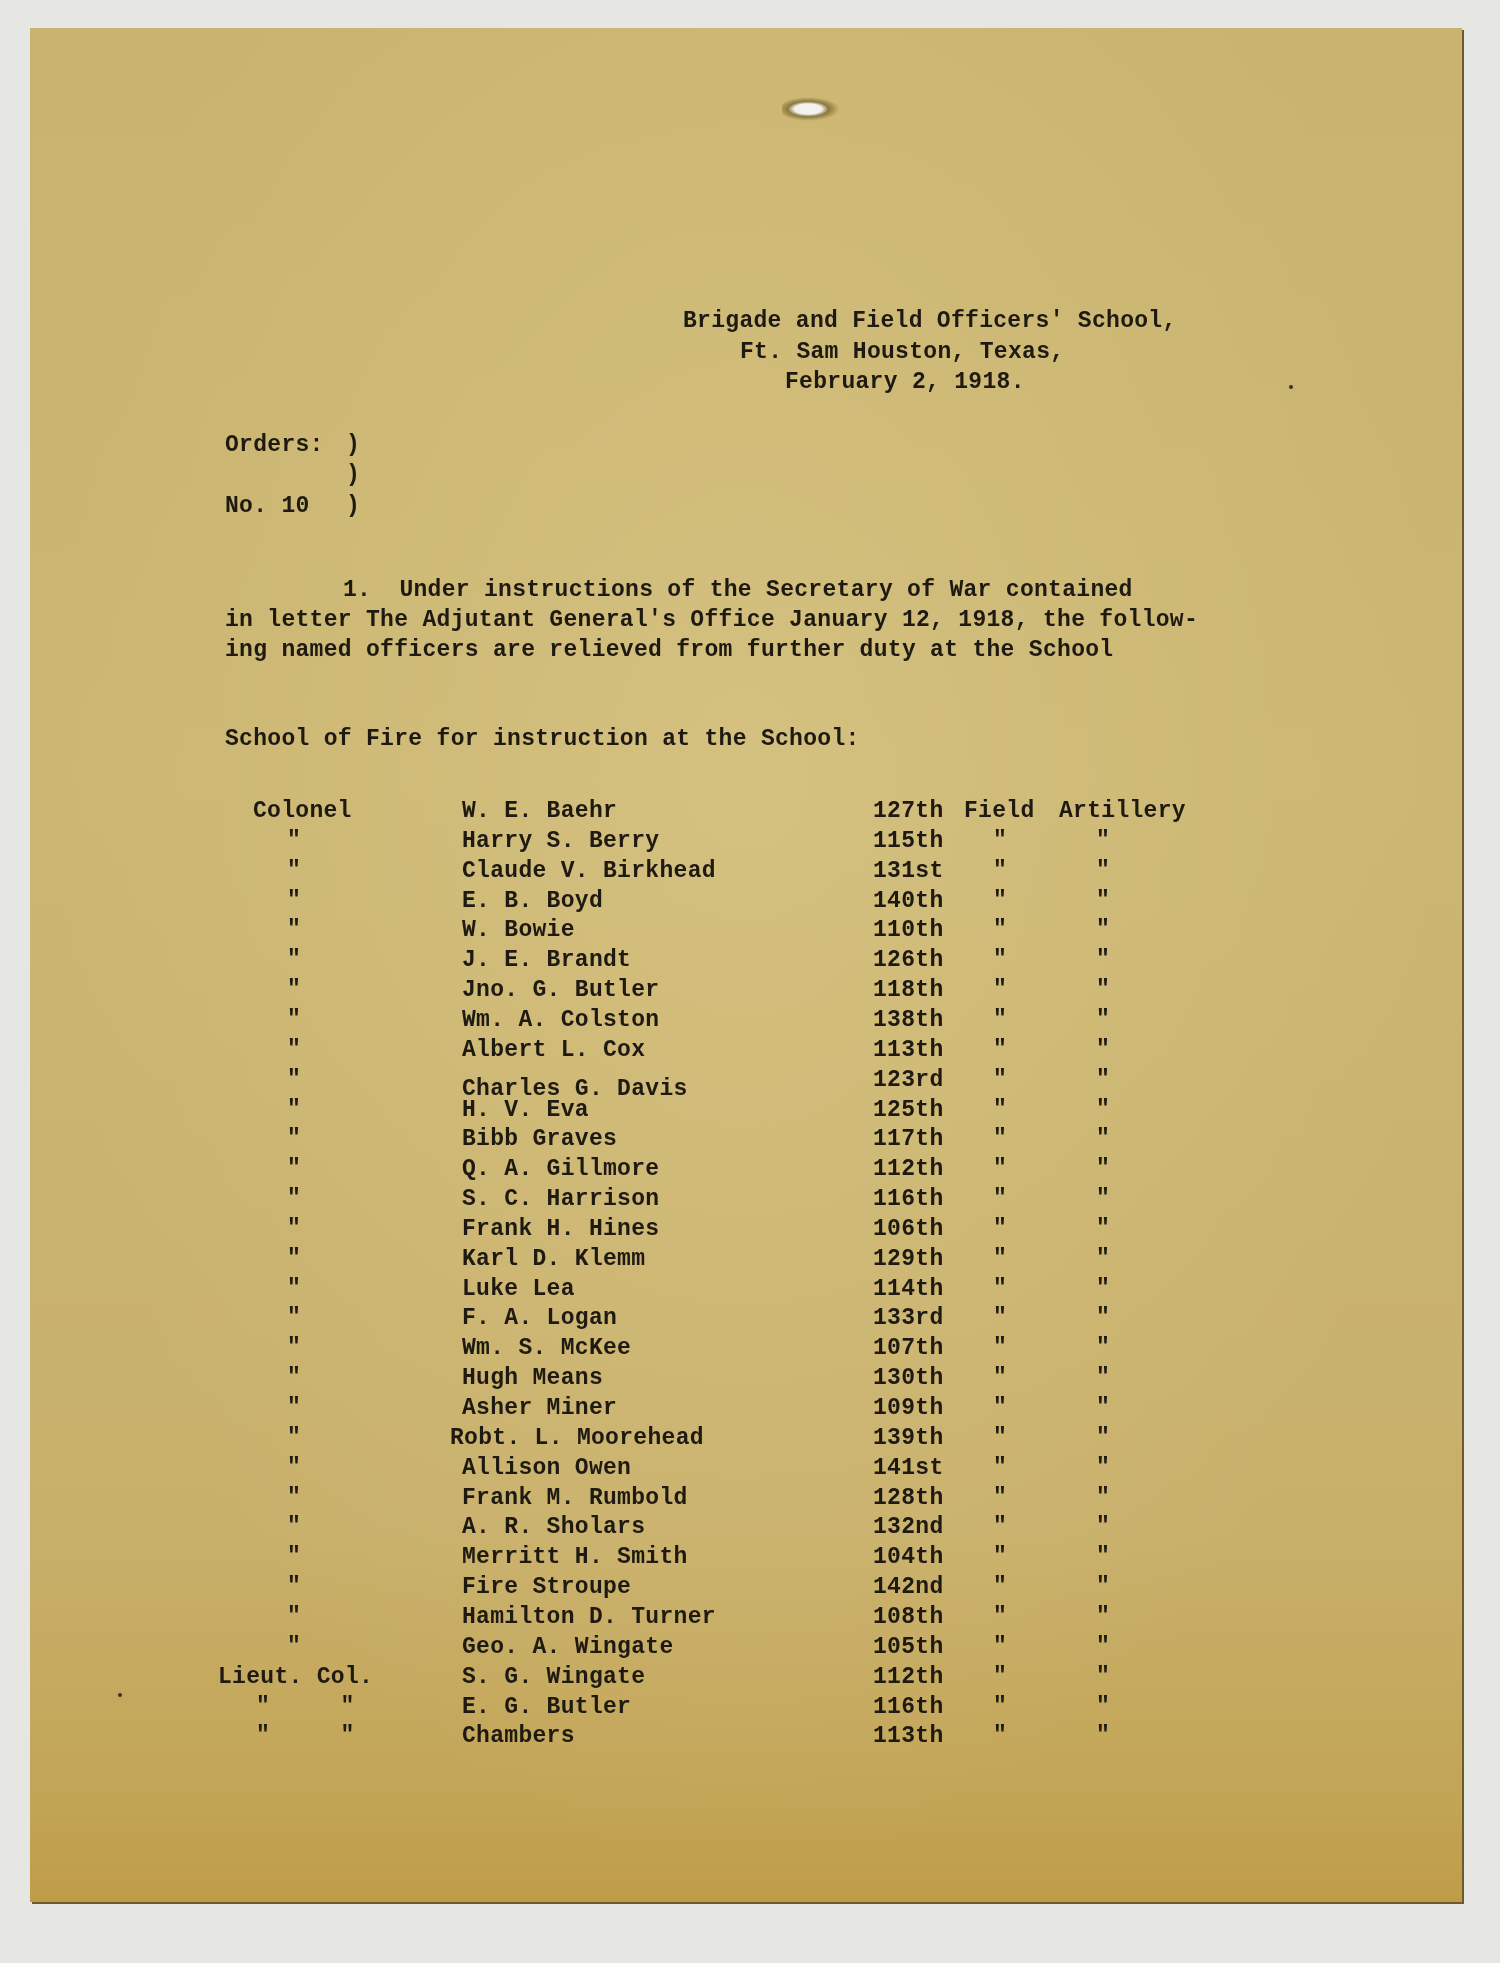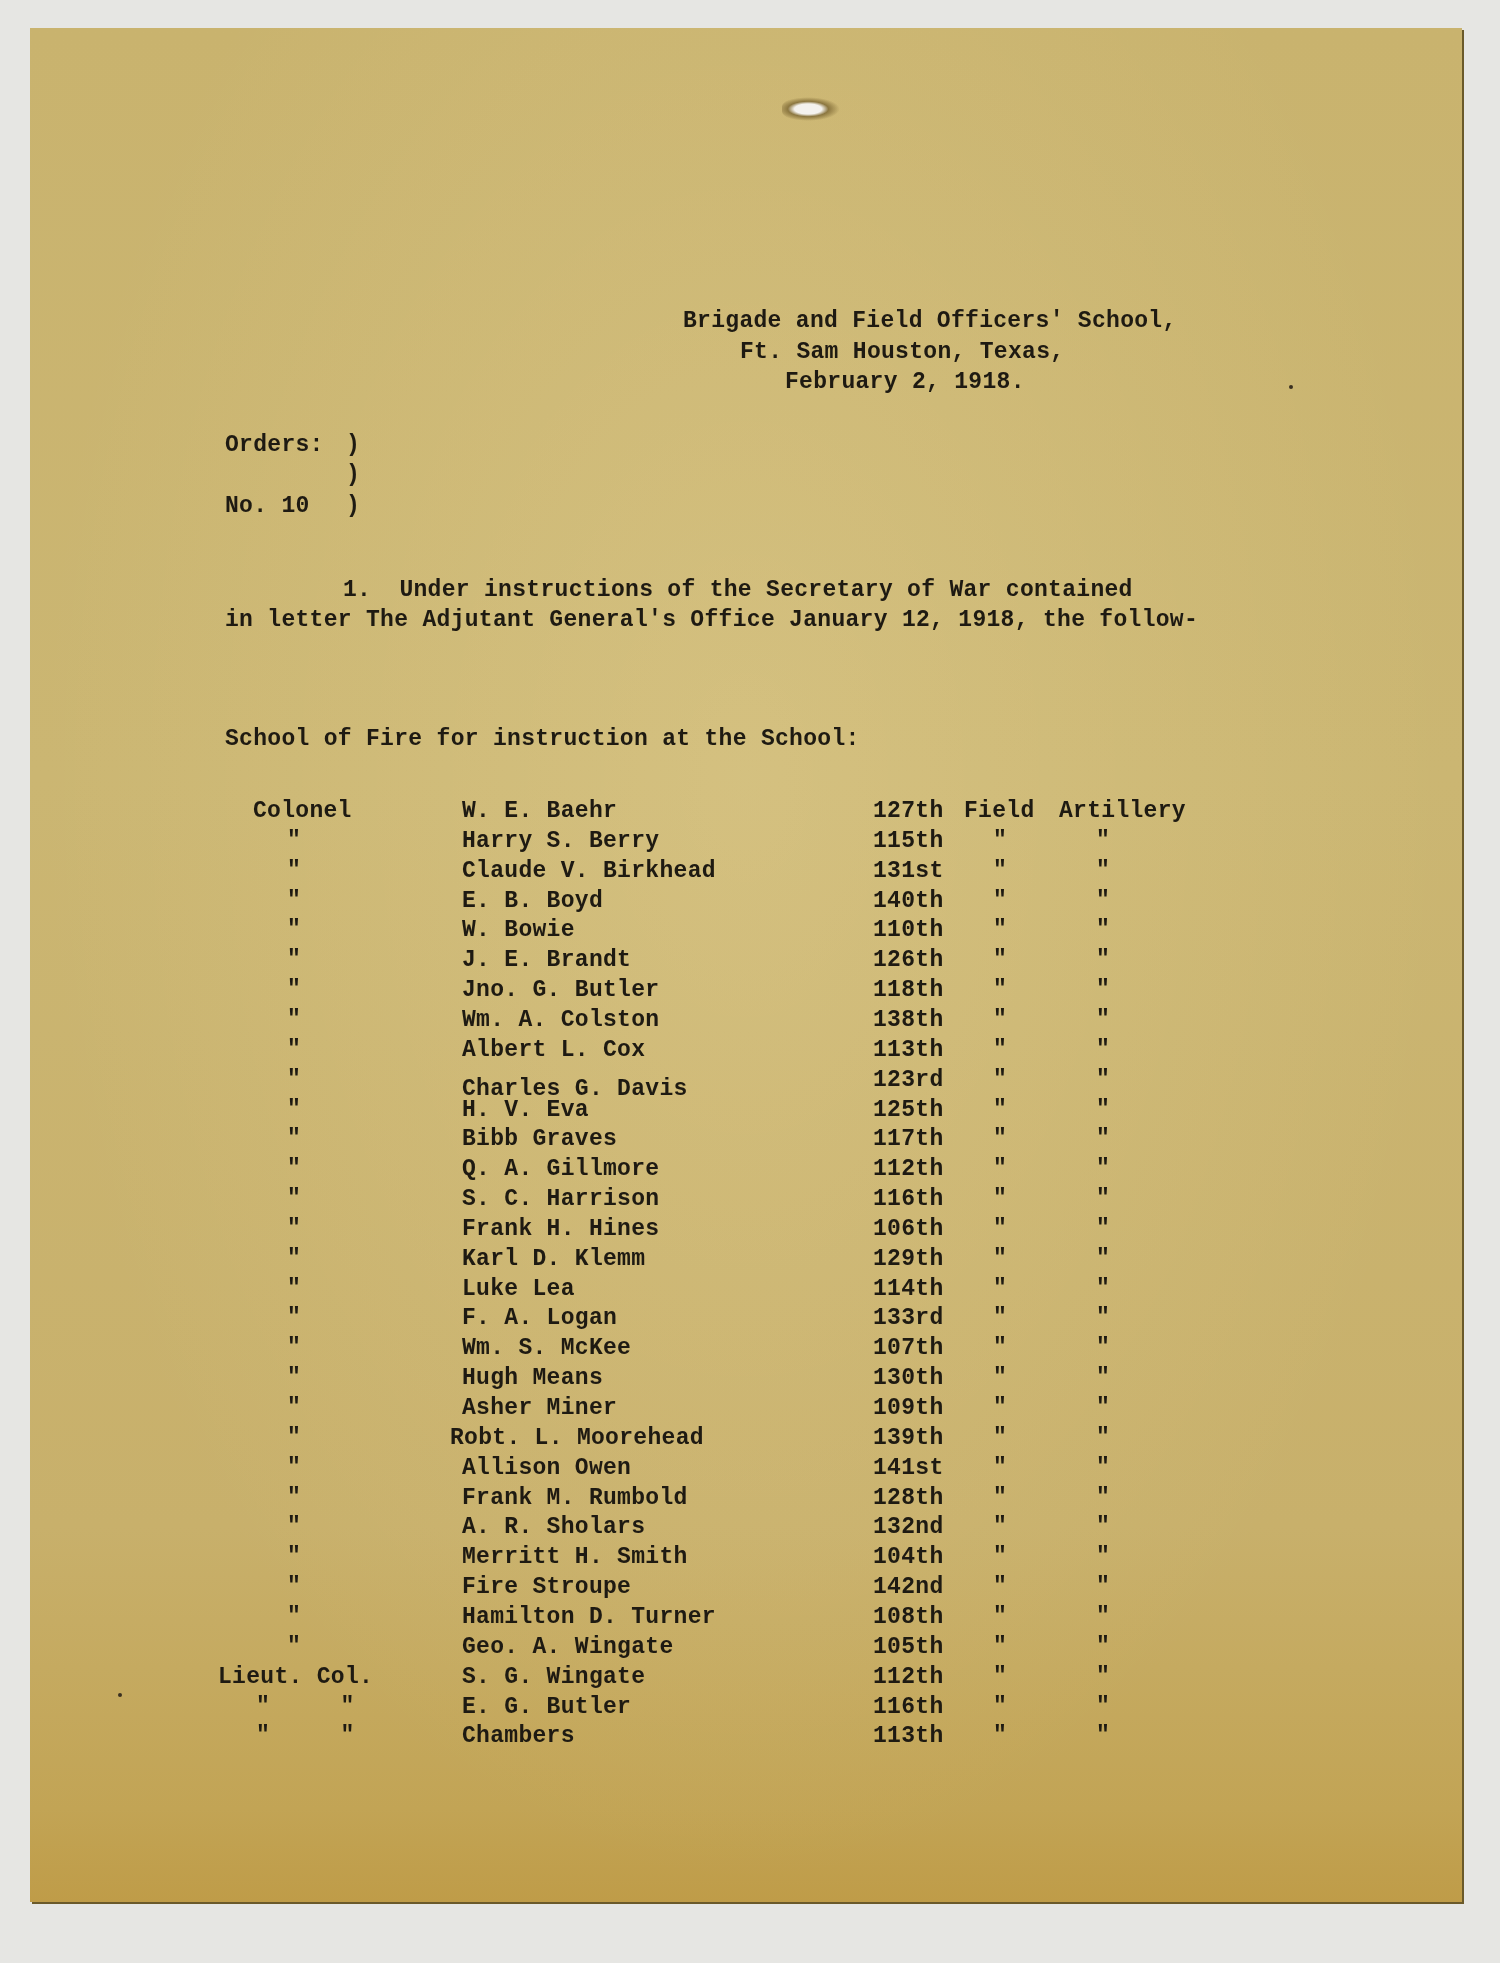--- a/index.html
+++ b/index.html
@@ -47,20 +47,21 @@
   <div class="t" style="left:755px; top:343px;">February 2, 1918.</div>
 
   <div class="t" style="left:195px; top:406px;">Orders:</div>
   <div class="t" style="left:316px; top:406px;">)</div>
   <div class="t" style="left:316px; top:436px;">)</div>
   <div class="t" style="left:195px; top:467px;">No. 10</div>
   <div class="t" style="left:316px; top:467px;">)</div>
 
   <div class="t" style="left:313px; top:551px;">1.  Under instructions of the Secretary of War contained</div>
   <div class="t" style="left:195px; top:581px;">in letter The Adjutant General's Office January 12, 1918, the follow-</div>
+  <div class="t" style="left:195px; top:611px;">ing named officers are relieved from further duty at the School</div>
   <div class="t" style="left:195px; top:700px;text-align:right;">School of Fire for instruction at the School:</div>
 
   <div id="officers-table">
       <div>
         <div class="t" style="left: 223px; top: 772px;">Colonel</div>
         <div class="t" style="left: 432px; top: 772px;">W. E. Baehr</div>
         <div class="t" style="left: 843px; top: 772px; font-family: Liberation Mono, monospace;">127th</div>
         <div class="t" style="left: 934px; top: 772px;">Field</div>
         <div class="t" style="left: 1029px; top: 772px;">Artillery</div>
       </div>

